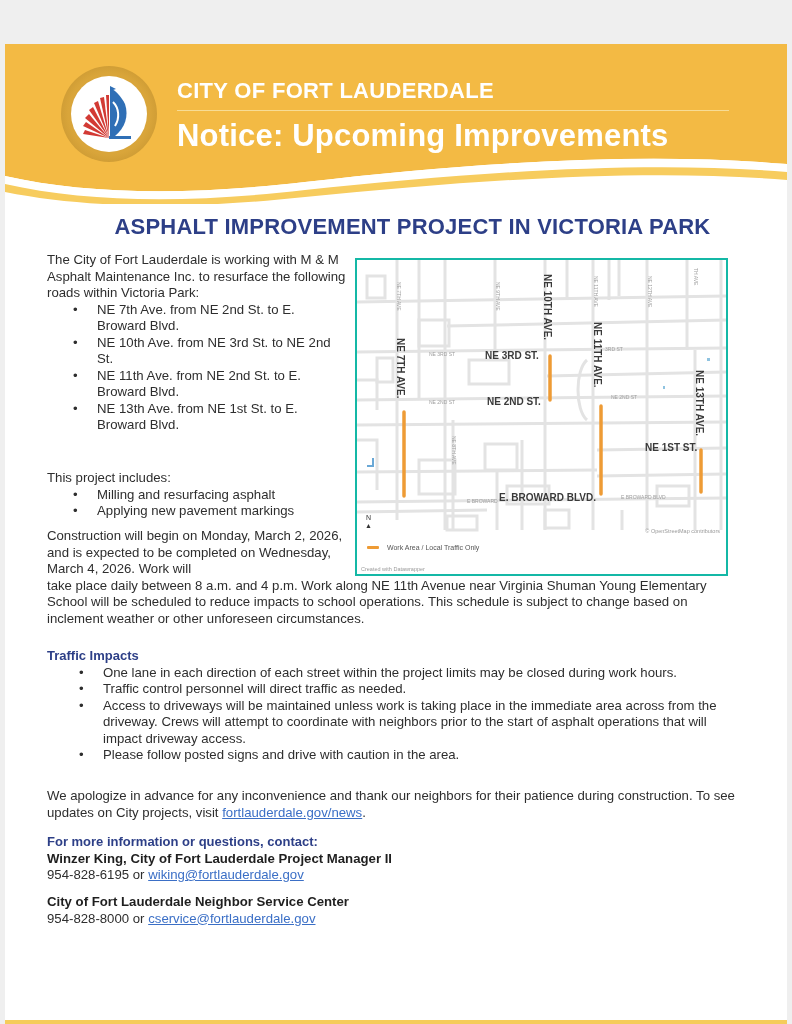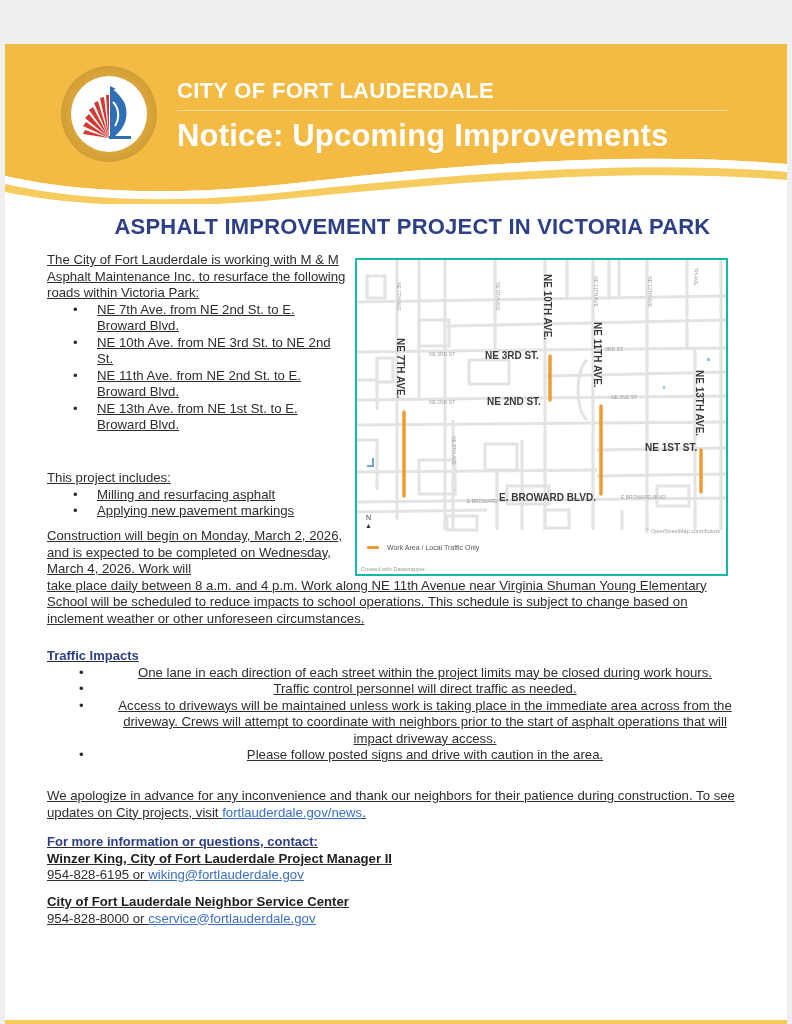--- a/index.html
+++ b/index.html
@@ -12,33 +12,33 @@
   .header svg.band { position: absolute; left: 0; top: 0; }
   .logo { position: absolute; left: 56px; top: 22px; width: 96px; height: 96px; border-radius: 50%;
           background: radial-gradient(circle, #d9a53a 60%, #b98a2a 100%); }
   .logo-inner { position: absolute; left: 10px; top: 10px; width: 76px; height: 76px; border-radius: 50%; background: #fff; overflow: hidden; }
   .hdr-city { position: absolute; left: 172px; top: 34px; color: #ffffff; font-size: 22px; font-weight: bold; letter-spacing: 0.3px; }
   .hdr-rule { position: absolute; left: 172px; top: 66px; width: 552px; height: 1px; background: #f7dc95; }
   .hdr-notice { position: absolute; left: 172px; top: 74px; color: #ffffff; font-size: 31px; font-weight: bold; letter-spacing: 0.2px; }
 
   .title { position: absolute; left: 0; top: 170px; width: 782px; text-align: center; color: #2d3f87; font-size: 22px; font-weight: bold; letter-spacing: 0.2px; padding-left: 33px; }
 
-  .txt { font-size: 13.2px; line-height: 16.5px; color: #2e2e2e; text-decoration: underline; }
+  .txt { font-size: 13.2px; line-height: 16.5px; color: #2e2e2e; }
   .intro { position: absolute; left: 42px; top: 208px; width: 300px; }
   ul.bul { list-style: none; padding-left: 26px; }
   ul.bul li { position: relative; padding-left: 24px; }
   ul.bul li::before { content: "•"; position: absolute; left: 0; top: 0; }
 
   .includes { position: absolute; left: 42px; top: 426px; width: 300px; }
   .construction { position: absolute; left: 42px; top: 484px; width: 740px; }
   .construction .narrow { width: 300px; display: block; }
 
   .traffic { position: absolute; left: 42px; top: 604px; width: 700px; }
   .sub-head { color: #2d3f87; font-weight: bold; font-size: 13px; }
-  ul.bul2 { list-style: none; padding-left: 32px; text-align: center; }
+  ul.bul2 { list-style: none; padding-left: 32px; }
   ul.bul2 li { position: relative; padding-left: 24px; }
   ul.bul2 li::before { content: "•"; position: absolute; left: 0; top: 0; }
 
   .apology { position: absolute; left: 42px; top: 744px; width: 700px; }
   .contact { position: absolute; left: 42px; top: 790px; width: 700px; }
   .nsc { position: absolute; left: 42px; top: 850px; width: 700px; }
   .alt { position: absolute; left: 42px; top: 896px; width: 700px; }
   a.lnk { color: #3b6fc6; text-decoration: underline; }
   .bold { font-weight: bold; color: #1f1f1f; }
 

